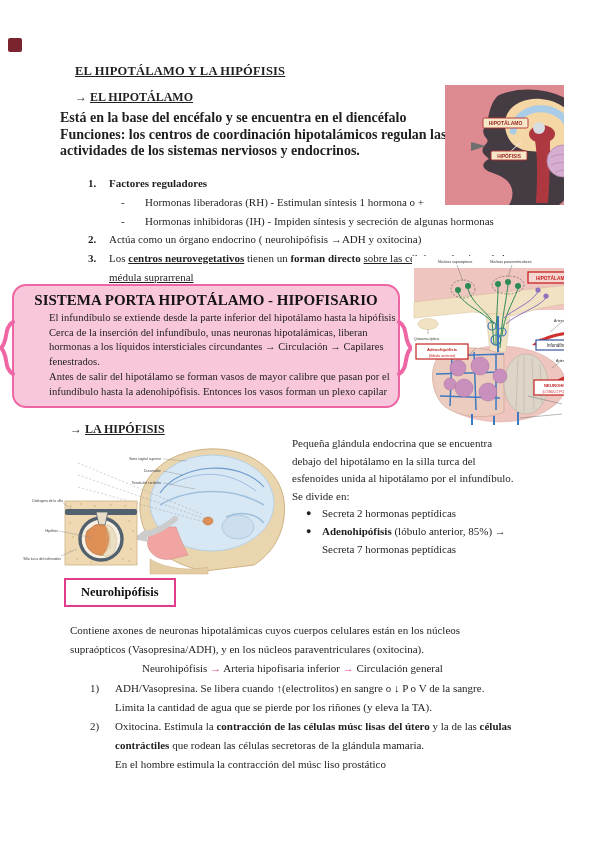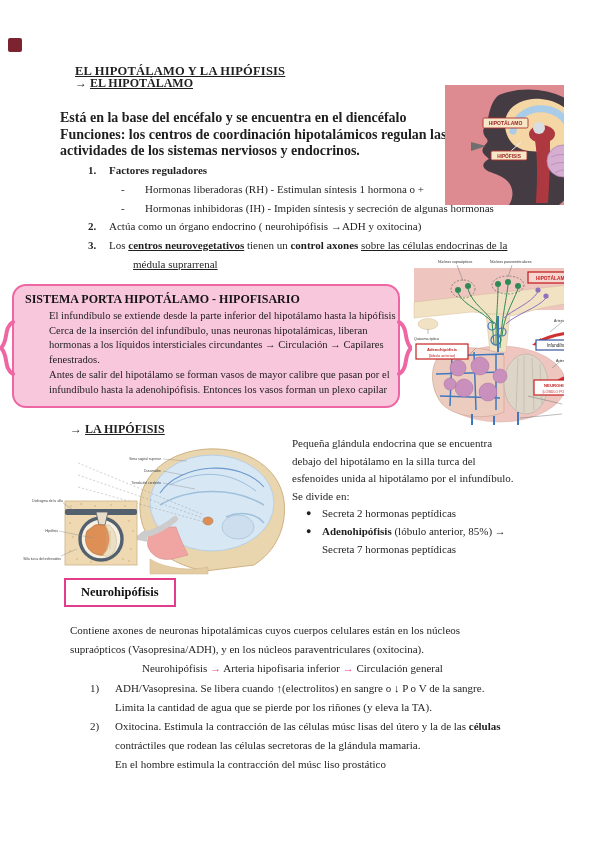--- a/index.html
+++ b/index.html
@@ -4,34 +4,34 @@
 <style>
   html,body{margin:0;padding:0;background:#ffffff;}
   .page{position:relative;width:564px;height:848px;background:#fff;overflow:hidden;
         font-family:"Liberation Serif",serif;color:#1f1f1f;}
   .abs{position:absolute;}
   .nw{white-space:nowrap;}
   .corner-mark{left:8px;top:38px;width:14px;height:14px;background:#7b2430;border-radius:2px;}
 
   .title{left:75px;top:64px;font-size:12.5px;font-weight:bold;text-decoration:underline;letter-spacing:.2px;}
   .h2{font-size:12px;font-weight:bold;}
-  .h2a{left:75px;top:76px;text-align:center;}
+  .h2a{left:75px;top:90px;text-align:center;}
   .h2b{left:70px;top:422px;}
 
   .intro{left:60px;top:110px;font-size:14px;line-height:16.6px;font-weight:bold;}
 
-  .toplist{left:88px;top:161px;font-size:11px;line-height:18.8px;width:512px;}
+  .toplist{left:88px;top:174px;font-size:11px;line-height:18.8px;width:512px;}
   .toplist .num{display:inline-block;width:21px;font-weight:bold;}
   .toplist .sub{padding-left:33px;}
   .toplist .sub .dash{display:inline-block;width:24px;}
   .toplist .cont3{padding-left:21px;}
 
   .pinkbox{left:12px;top:284px;width:388px;height:124px;background:#f9c7dc;border:2.5px solid #ee67a4;
            border-radius:14px;box-sizing:border-box;padding:6px 11px 0 11px;}
-  .pinkbox .bx-title{text-align:left;font-weight:bold;font-size:12px;margin-bottom:2px;color:#141414;}
+  .pinkbox .bx-title{text-align:center;font-weight:bold;font-size:15px;margin-bottom:2px;color:#141414;}
   .pinkbox .bx-line{font-size:10.6px;line-height:14.7px;color:#222;margin-left:24px;}
   .brace{position:absolute;top:34px;}
   .brace.left{left:-17px;}
   .brace.right{right:-17px;}
 
   .capbox{left:64px;top:578px;border:2.5px solid #e23d8d;background:#fff;padding:5px 15px;
           font-size:12.5px;font-weight:bold;color:#111;}
 
   .rightcol{left:292px;top:435px;font-size:11px;line-height:17.6px;width:300px;}
   .rightcol .bullet{padding-left:30px;position:relative;}
@@ -68,23 +68,23 @@
     <div class="row sub nw">
       <span class="dash">-</span><span><span>Hormonas liberadoras (RH) - Estimulan síntesis 1 hormona o +</span></span>
     </div>
     <div class="row sub nw">
       <span class="dash">-</span><span><span>Hormonas inhibidoras (IH) - Impiden síntesis y secreción de algunas hormonas</span></span>
     </div>
     <div class="row nw">
       <span class="num">2.</span><span><span style="font-weight: normal; text-align: right;">Actúa como un órgano endocrino</span><span> ( neurohipófisis →ADH y oxitocina)</span></span>
     </div>
     <div class="row nw">
-      <span class="num">3.</span><span><span>Los </span><span style="font-weight: bold; text-decoration: underline;">centros neurovegetativos</span><span> tienen un </span><span style="font-weight: bold;">control axones</span><span> </span><span style="text-decoration: underline;">sobre las células endocrinas de la</span></span>
-    </div>
-    <div class="row cont3 nw"><span style="text-decoration: underline; margin-left: 24px;">médula suprarrenal</span></div>
+      <span class="num">3.</span><span><span>Los </span><span style="font-weight: bold; text-decoration: underline;">centros neurovegetativos</span><span> tienen un </span><span style="font-weight: bold;">forman directo</span><span> </span><span style="text-decoration: underline;">sobre las células endocrinas de la</span></span>
+    </div>
+    <div class="row cont3 nw"><span style="text-decoration: underline;">médula suprarrenal</span></div>
   </div>
 
   <svg class="abs" style="left:445px;top:85px;" width="152" height="120" viewBox="0 0 152 120">
     <rect x="0" y="0" width="152" height="120" fill="#dd8a90"></rect>
     <path d="M54,10 C78,0 112,4 130,20 C144,32 148,52 144,72 C140,94 128,108 114,120 L64,120 C70,110 68,100 60,94 C52,88 44,88 40,84 C36,80 40,76 44,74 C40,70 36,68 38,63 C40,58 44,58 42,54 C38,50 36,44 42,40 C44,24 48,14 54,10 Z" fill="#453b43"></path>
     <path d="M60,42 C58,22 78,12 96,14 C116,16 130,28 132,44 C132,58 122,66 112,68 L84,66 C70,64 62,56 60,42 Z" fill="#f5d7a5"></path>
     <path d="M68,46 C70,30 86,22 100,24 C114,26 124,36 124,46" stroke="#a9cce9" stroke-width="7" fill="none" stroke-linecap="round"></path>
     <ellipse cx="97" cy="49" rx="13" ry="9" fill="#ae3840"></ellipse>
     <circle cx="94" cy="43" r="6" fill="#d8dde2"></circle>
     <path d="M90,56 C92,66 93,90 91,118 L103,118 C105,92 105,68 105,56 Z" fill="#ae3840"></path>
@@ -296,19 +296,19 @@
 
   <div class="abs bottom">
     <div class="nw">Contiene axones de neuronas hipotalámicas cuyos cuerpos celulares están en los núcleos</div>
     <div class="nw">supraópticos (Vasopresina/ADH), y en los núcleos paraventriculares (oxitocina).</div>
     <div class="flowline nw"><span>Neurohipófisis </span><span style="color: rgb(224, 65, 140);">→</span><span> Arteria hipofisaria inferior </span><span style="color: rgb(224, 65, 140);">→</span><span> Circulación general</span></div>
     <div class="nrow nw">
       <span class="num">1)</span><span><span>ADH/Vasopresina. Se libera cuando ↑(electrolitos) en sangre o ↓ P o V de la sangre.</span></span>
     </div>
     <div class="crow nw"><span>Limita la cantidad de agua que se pierde por los riñones (y eleva la TA).</span></div>
     <div class="nrow nw">
-      <span class="num">2)</span><span><span>Oxitocina. Estimula la </span><span style="font-weight: normal; text-align: right;">contracción de las células músc lisas del útero</span><span> y la de las </span><span style="font-weight: bold;">células</span></span>
-    </div>
-    <div class="crow nw"><span style="font-weight: normal;">contráctiles</span><span> que rodean las células secretoras de la glándula mamaria.</span></div>
+      <span class="num">2)</span><span><span>Oxitocina. Estimula la </span><span style="font-weight: bold; text-align: right;">contracción de las células músc lisas del útero</span><span> y la de las </span><span style="font-weight: bold;">células</span></span>
+    </div>
+    <div class="crow nw"><span style="font-weight: bold;">contráctiles</span><span> que rodean las células secretoras de la glándula mamaria.</span></div>
     <div class="crow nw"><span>En el hombre estimula la contracción del músc liso prostático</span></div>
   </div>
 
 </div>
 
 </body></html>

